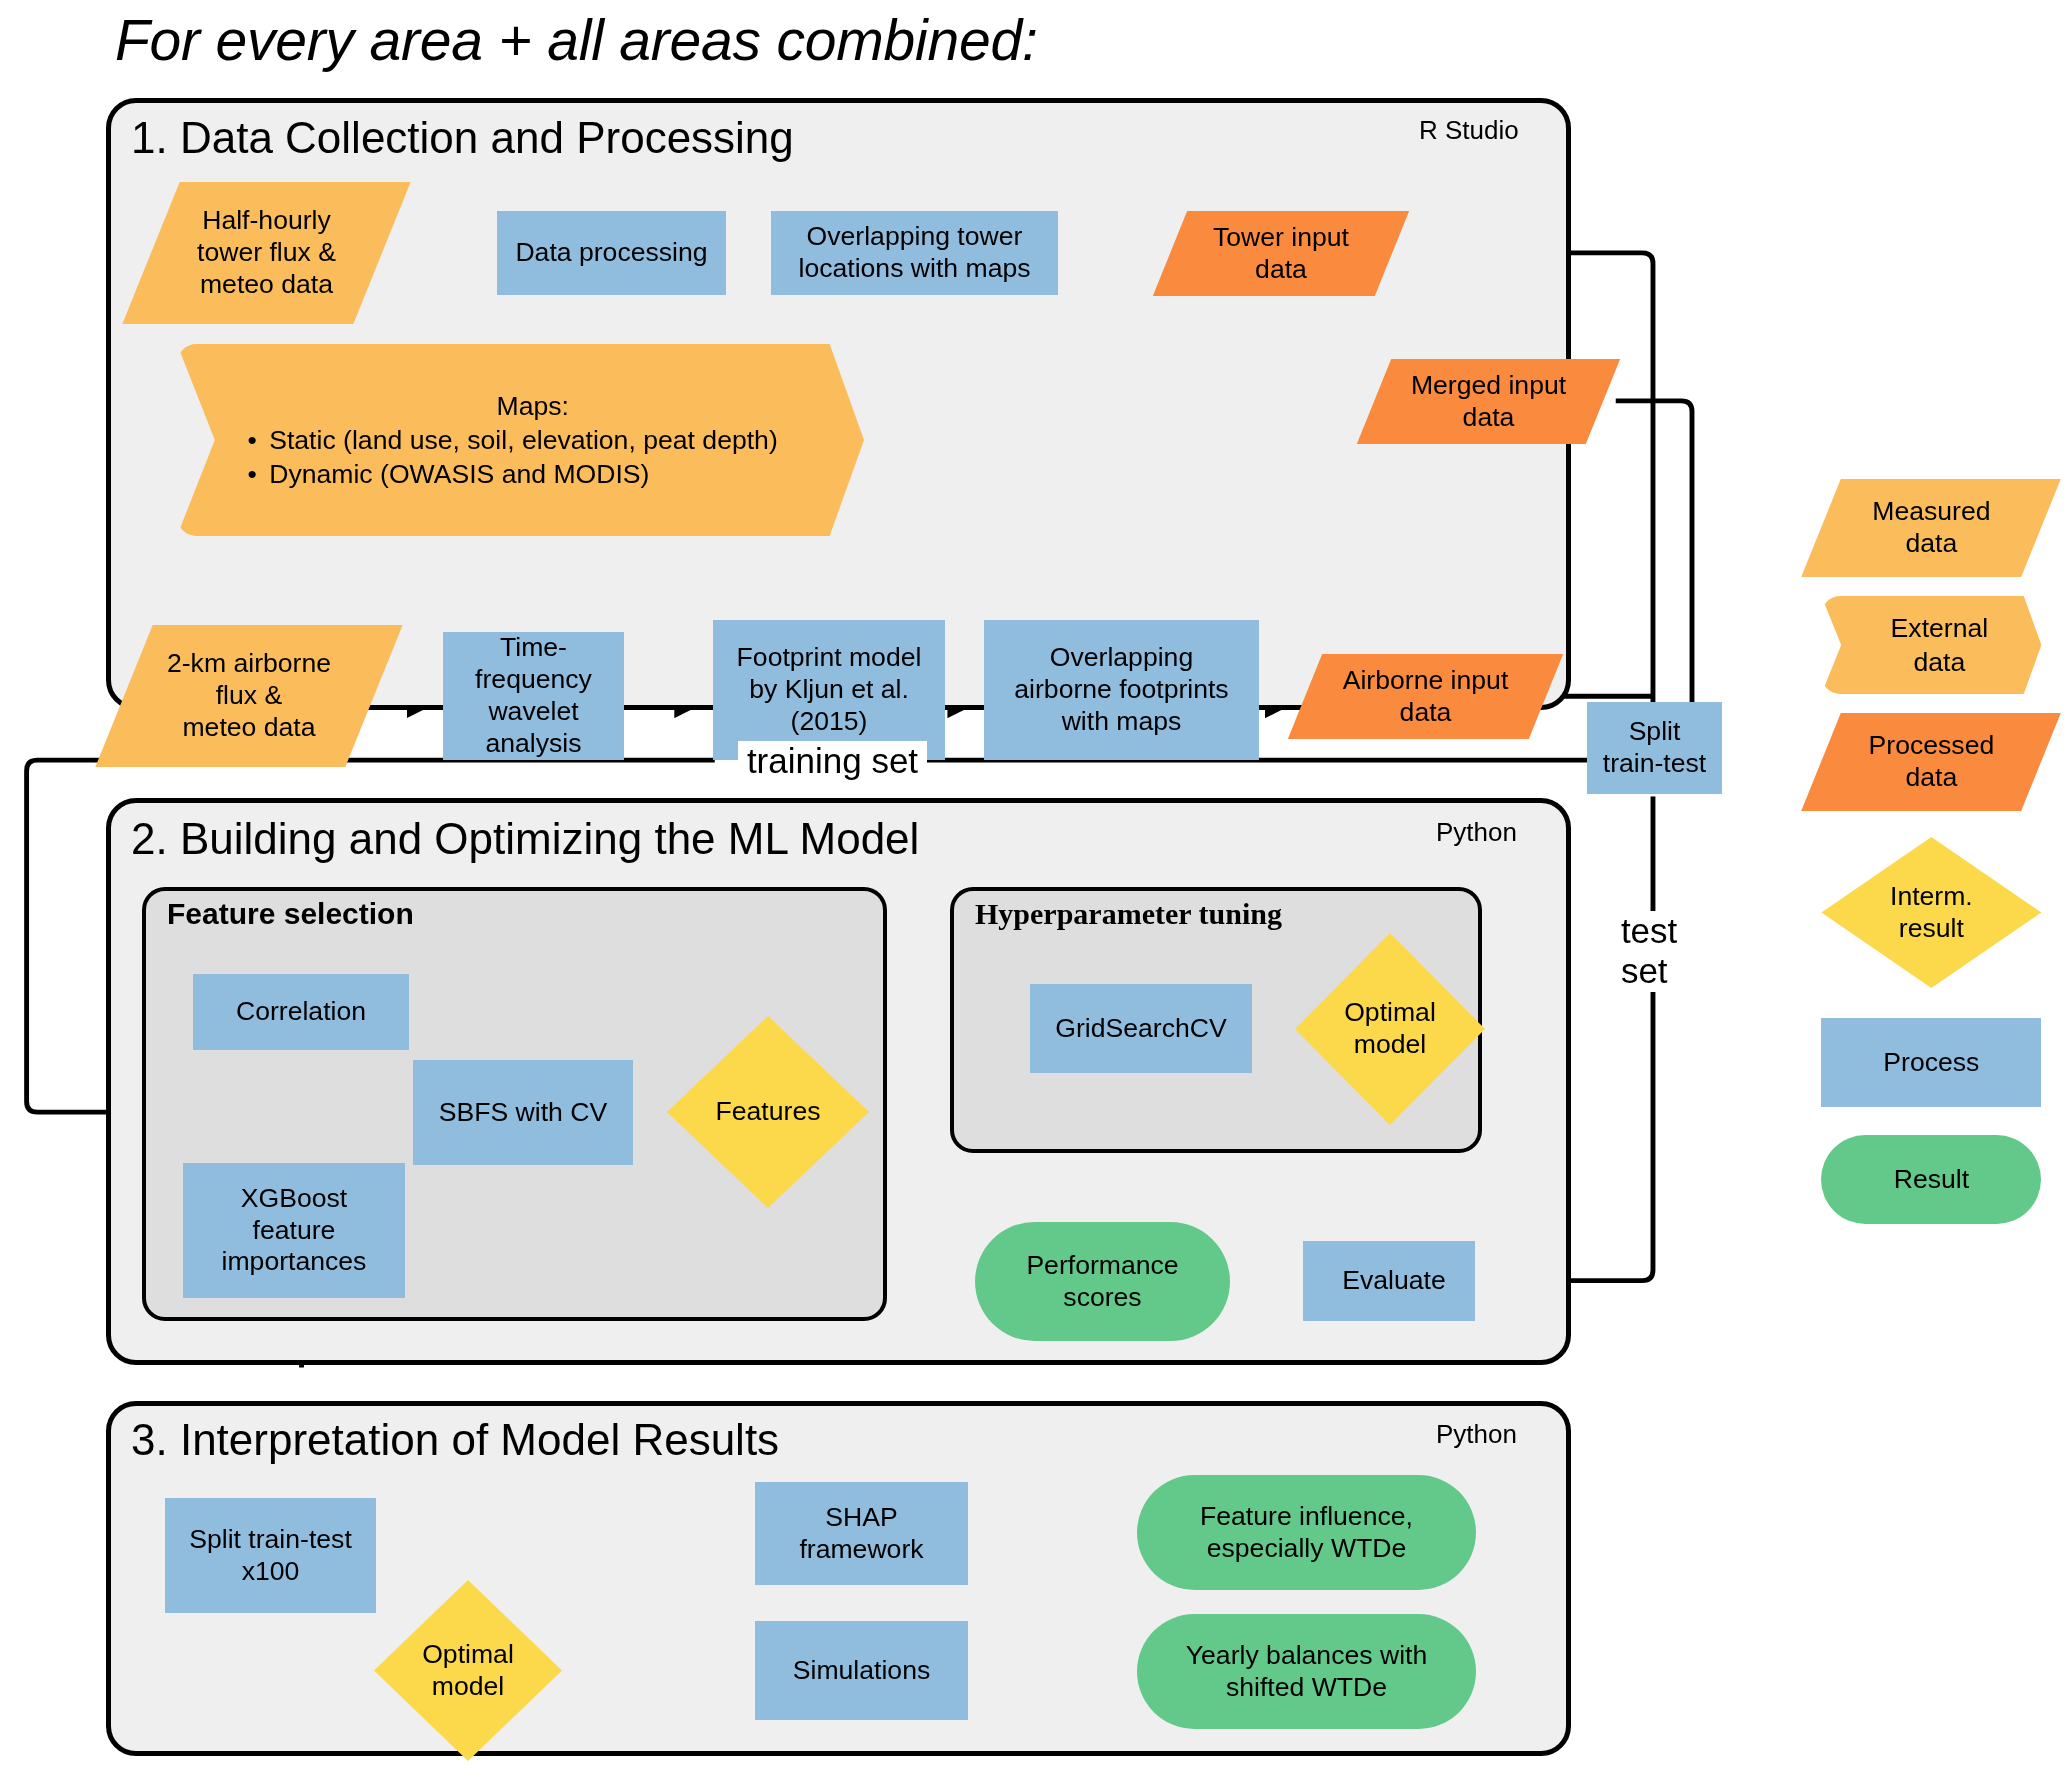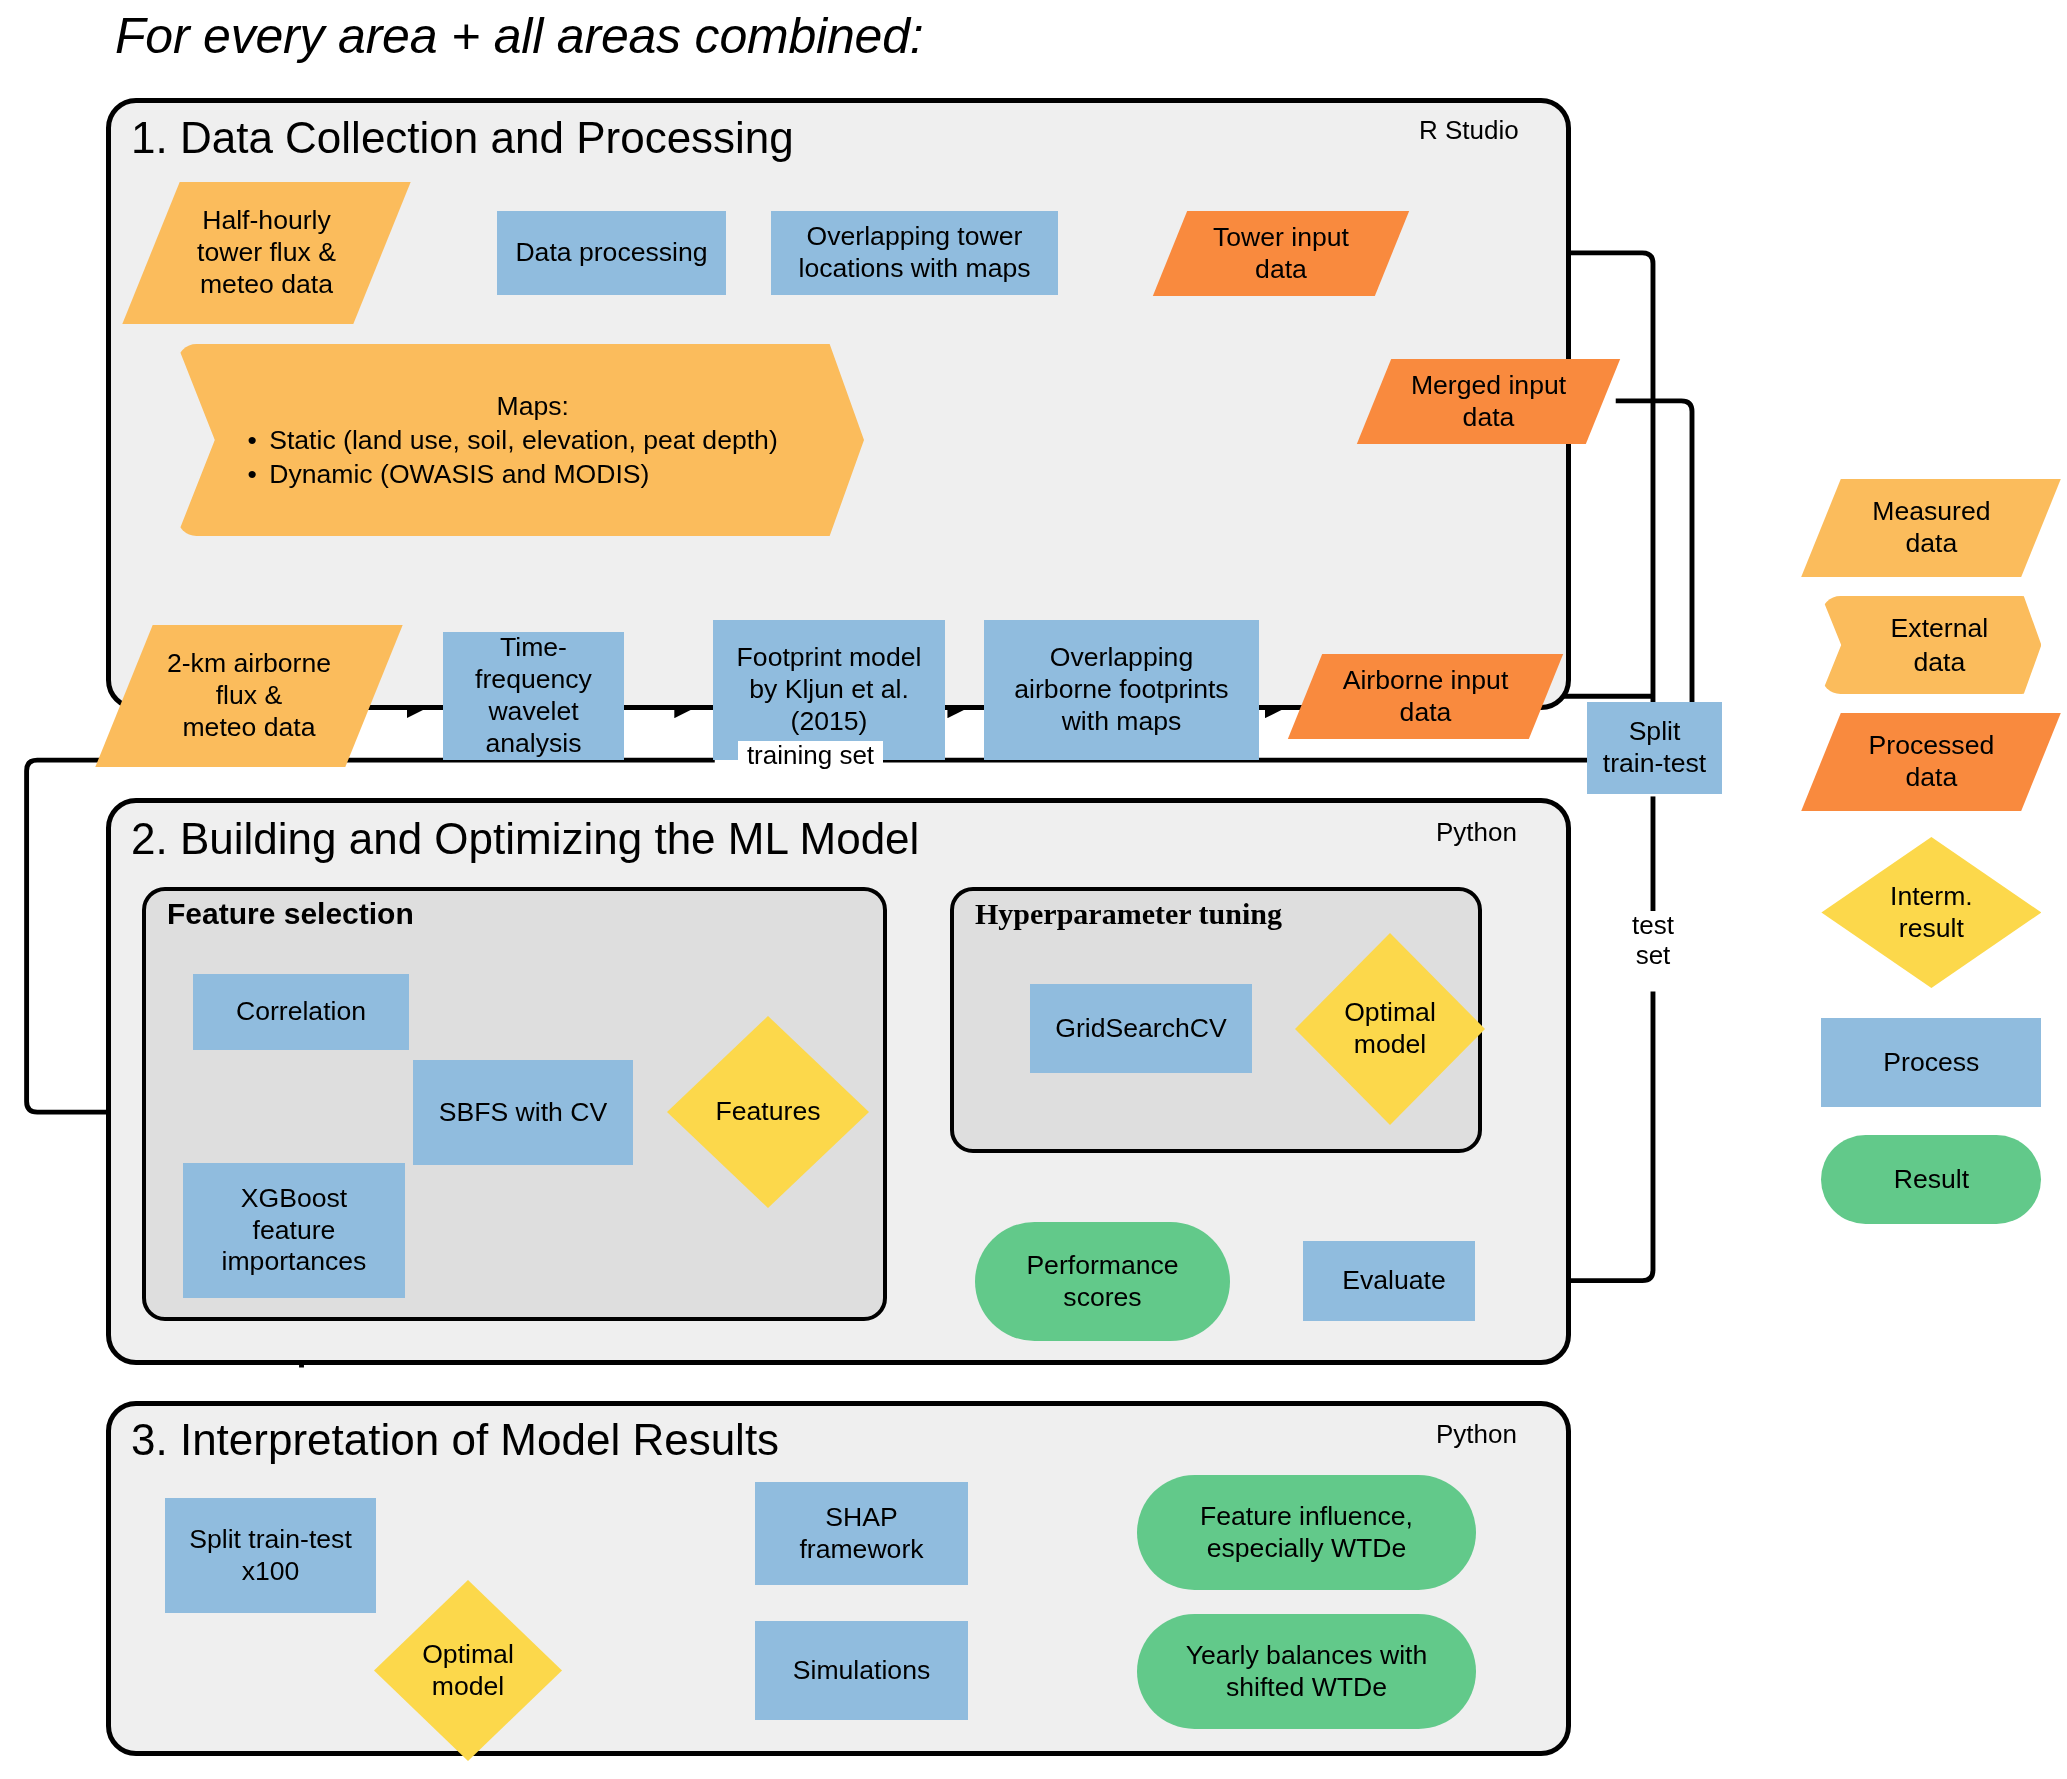--- a/index.html
+++ b/index.html
@@ -10,21 +10,21 @@
     color:#000;
     overflow:hidden;
   }
   #root { position:absolute; inset:0; }
 
   .abs { position:absolute; }
 
   
   #caption {
     left:115px; top:7px;
-    font-size:50px; font-style:italic; font-weight:400;
+    font-size:57px; font-style:italic; font-weight:400;
     letter-spacing:-0.2px;
     white-space:nowrap;
   }
 
   
   .panel {
     background:#efefef;
     border:5.3px solid #000;
     border-radius:30px;
   }
@@ -98,22 +98,21 @@
   .ext-wrap .lbl {
     position:absolute; inset:0;
     display:flex; flex-direction:column; justify-content:center;
     font-size:26.6px; line-height:1.28;
   }
 
   
   .edge-label {
     position:absolute;
     background:#ffffff;
-    font-size:26px; line-height:1.15;
-    text-align:center;
+    font-size:35px; line-height:1.15;
     padding:0 8.9px;
     white-space:pre-line;
   }
 
   
   #legend { position:absolute; left:1809px; top:479px; width:257px; height:709px; }
   .legend-item { position:absolute; left:0; width:257px; }
 
   svg.wires { position:absolute; left:0; top:0; width:2068px; height:1780px; pointer-events:none; }
 </style>

